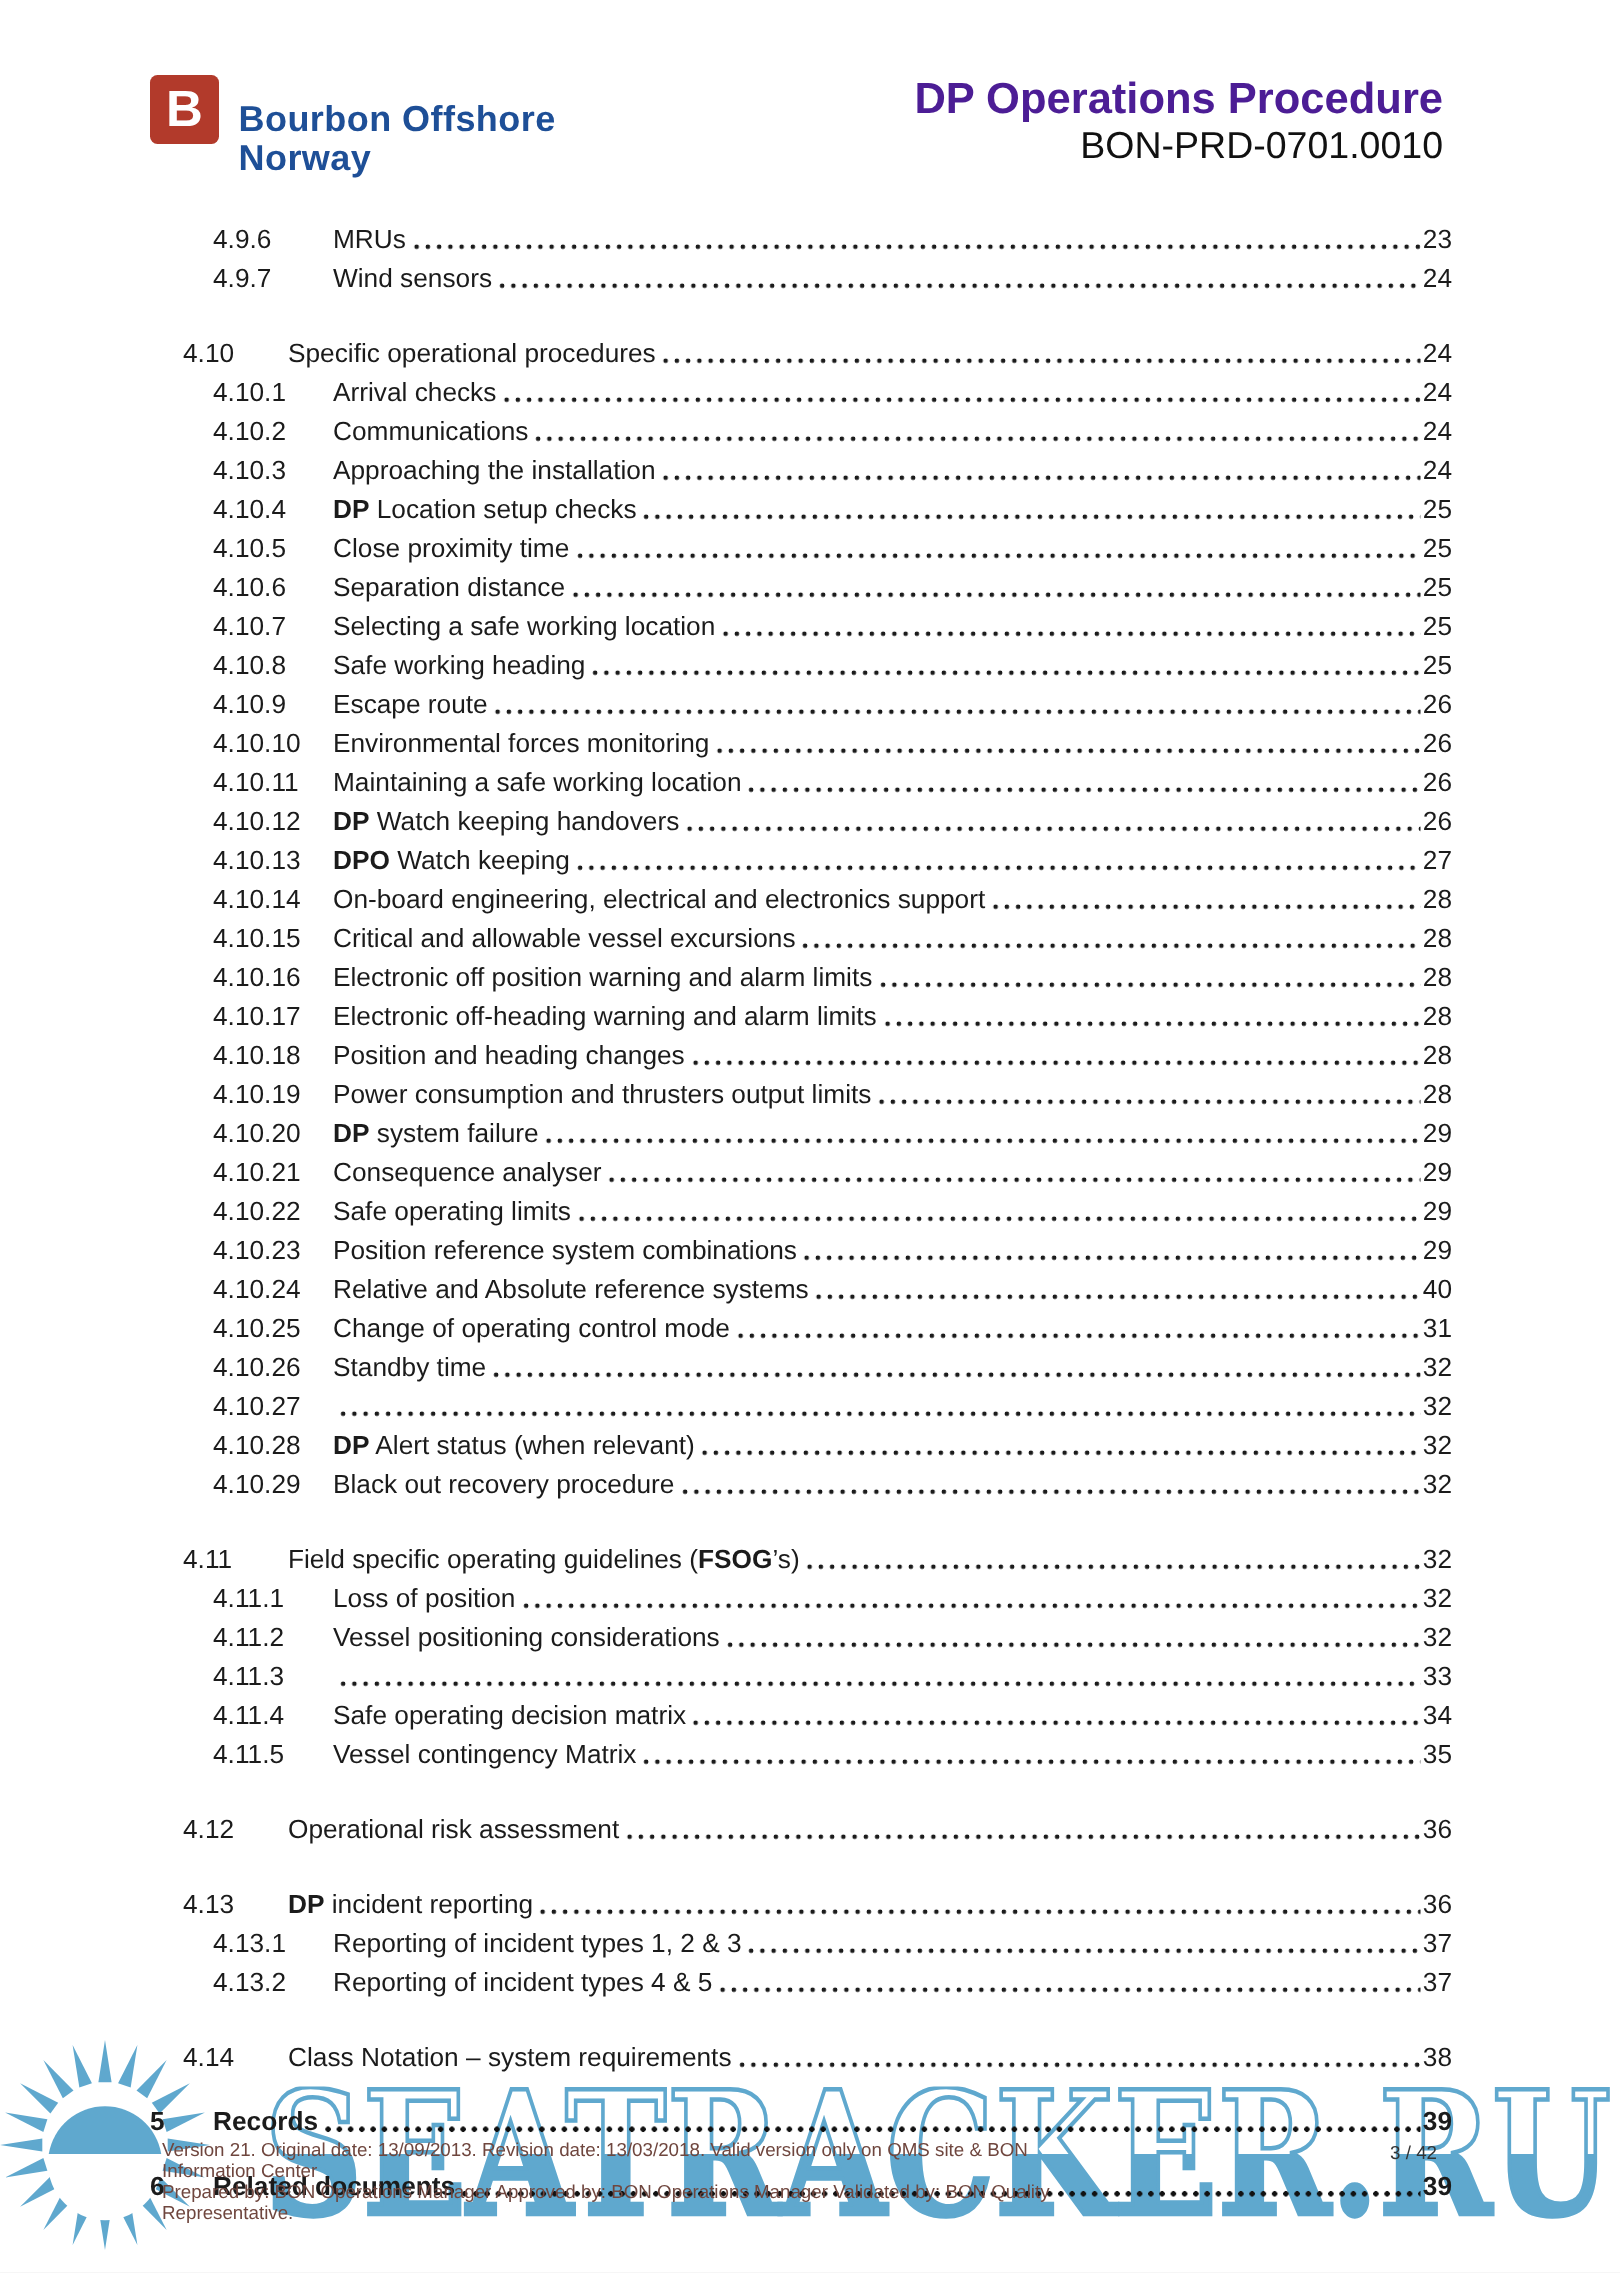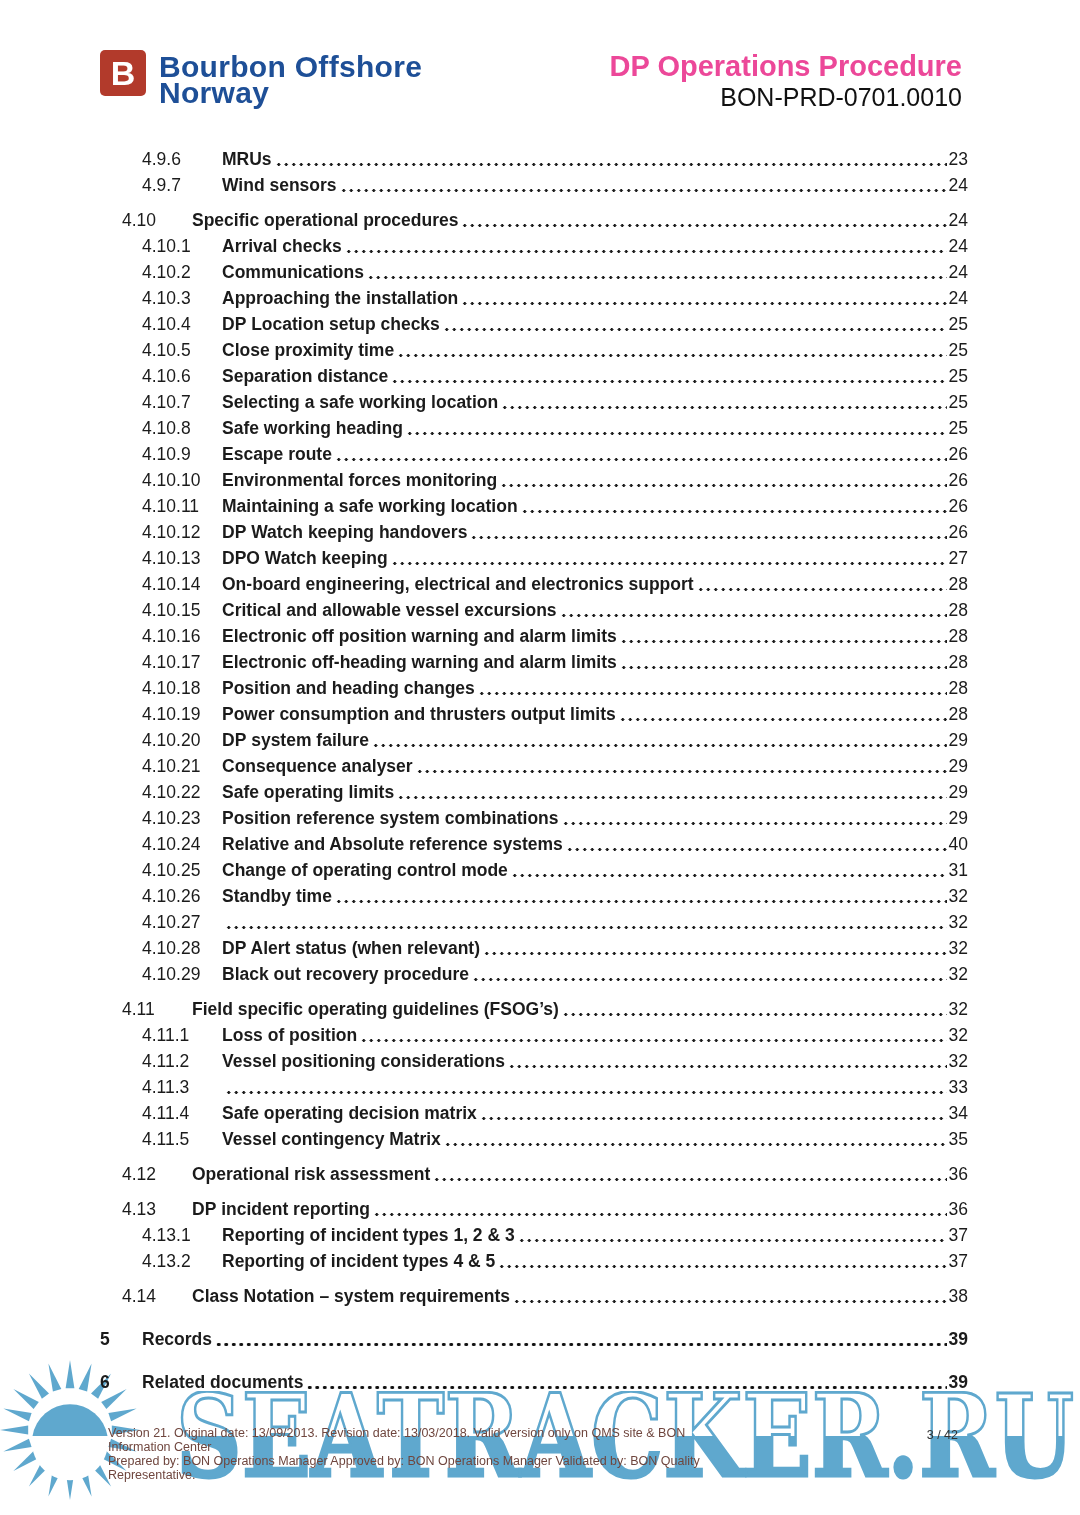--- a/index.html
+++ b/index.html
@@ -17,39 +17,39 @@
     overflow:hidden;color:var(--text);
   }
   
   .logo{position:absolute;left:100px;top:50px;display:flex;align-items:flex-start;}
   .logo-mark{
     width:46px;height:46px;background:var(--logo-red);border-radius:5px;
     display:flex;align-items:center;justify-content:center;
     color:#fff;font-weight:bold;font-size:34px;line-height:1;
   }
   .logo-text{margin-left:13px;color:var(--logo-blue);font-weight:bold;
-    font-size:30px;line-height:26px;letter-spacing:.3px;margin-top:4px;}
+    font-size:24px;line-height:26px;letter-spacing:.3px;margin-top:17px;}
   .title-block{position:absolute;right:118px;top:50px;text-align:right;}
-  .doc-title{font-size:29px;font-weight:bold;color:#ec4899;line-height:32px;}
+  .doc-title{font-size:29px;font-weight:bold;color:#4c1d95;line-height:32px;}
   .doc-number{font-size:25px;color:#111;line-height:26px;margin-top:2px;}
   
   .toc{position:absolute;left:100px;top:146px;width:868px;font-size:17.5px;}
   .toc-row{display:flex;align-items:flex-end;line-height:26px;}
   .toc-row .num{flex:0 0 auto;}
-  .toc-row .title{flex:0 0 auto;white-space:nowrap;font-weight:bold;}
+  .toc-row .title{flex:0 0 auto;white-space:nowrap;}
   .toc-row .dots{
     flex:1 1 auto;min-width:10px;height:26px;margin:0 2px 0 3px;
     background-image:radial-gradient(circle,#1b1b1b 1.35px,transparent 1.7px);
     background-size:7.5px 5px;background-repeat:repeat-x;
     background-position:left bottom 5px;
   }
   .toc-row .pg{flex:0 0 auto;}
   .toc-row.lvl3{padding-left:42px;}
   .toc-row.lvl3 .num{width:80px;}
-  .toc-row.lvl2{padding-left:22px;margin-top:9px;}
+  .toc-row.lvl2{padding-left:22px;margin-top:24px;}
   .toc-row.lvl2 .num{width:70px;}
   .toc-row.lvl1{padding-left:0;margin-top:17px;font-weight:bold;}
   .toc-row.lvl1 .num{width:42px;}
   .toc-row.lvl1 .dots{
     background-image:radial-gradient(circle,#111 1.6px,transparent 1.95px);
   }
   
   .footer{position:absolute;left:108px;top:1426px;width:640px;
     font-size:12.5px;line-height:14px;color:var(--footer-text);z-index:3;}
   .page-indicator{position:absolute;right:122px;top:1428px;font-size:12.5px;

